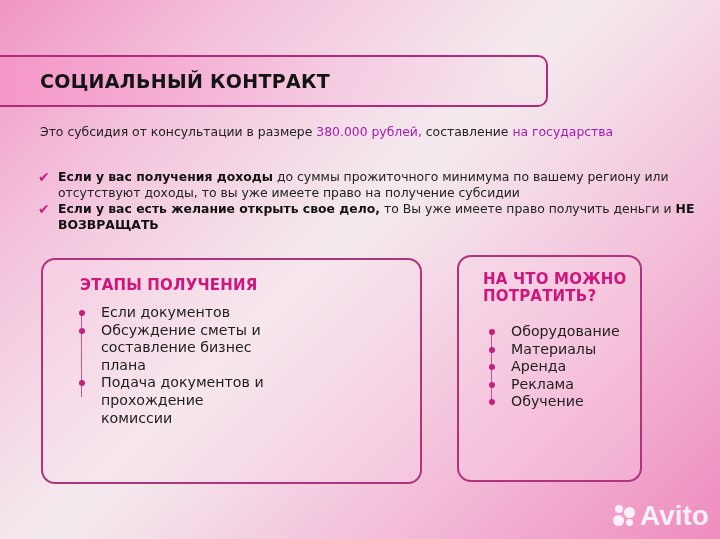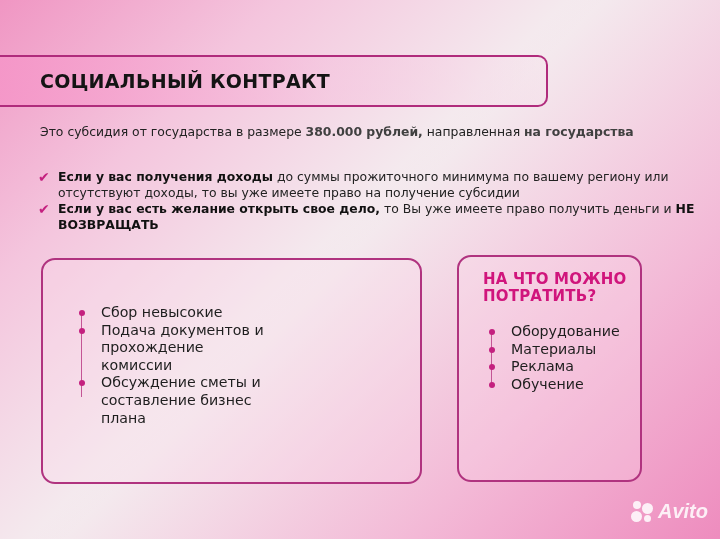--- a/index.html
+++ b/index.html
@@ -32,21 +32,21 @@
       color: #141414;
     }
     .intro {
       position: absolute;
       left: 40px; top: 124px;
       width: 650px;
       font-size: 12.4px;
       line-height: 16px;
       color: #222;
     }
-    .intro b { font-weight: bold; color: #404040; }
+    .intro b { font-weight: normal; color: #a21caf; }
     .checks {
       position: absolute;
       left: 38px; top: 169px;
       width: 660px;
       font-size: 12.4px;
       line-height: 16px;
       color: #222;
     }
     .check-item { display: flex; align-items: flex-start; }
     .check-icon {
@@ -95,70 +95,71 @@
     .bitem { position: relative; padding-left: 22px; }
     .bdot {
       position: absolute;
       left: 0; top: 6px;
       width: 6px; height: 6px;
       border-radius: 50%;
       background: #c4207f;
     }
     .watermark {
       position: absolute;
-      left: 631px; top: 500px;
+      left: 613px; top: 500px;
       display: flex; align-items: center;
       color: rgba(255,255,255,0.85);
       font-weight: bold;
-      font-size: 20px;
+      font-size: 28px;
       font-family: "Liberation Sans", sans-serif;
-      font-style: italic;
     }
     .wm-icon { position: relative; width: 24px; height: 22px; margin-right: 3px; }
     .wm-icon span { position: absolute; border-radius: 50%; background: rgba(255,255,255,0.85); }
   </style>
 </head>
 <body>
 
 <div class="title-box">
   <span class="title-text">СОЦИАЛЬНЫЙ КОНТРАКТ</span>
 </div>
 
 <div class="intro">
-  <span>Это субсидия от государства в размере </span><b>380.000 рублей,</b><span> направленная </span><b>на государства</b><br>
+  <span>Это субсидия от консультации в размере </span><b>380.000 рублей,</b><span> составление </span><b>на государства</b><br>
 </div>
 
 <div class="checks">
   <div class="check-item">
     <span class="check-icon">✔</span>
     <div>
       <b>Если у вас получения доходы</b><span> до суммы прожиточного минимума по вашему региону или отсутствуют доходы, то вы уже имеете право на получение субсидии</span>
     </div>
   </div>
   <div class="check-item">
     <span class="check-icon">✔</span>
     <div>
       <b>Если у вас есть желание открыть свое дело,</b><span> то Вы уже имеете право получить деньги и </span><b>НЕ ВОЗВРАЩАТЬ</b>
     </div>
   </div>
 </div>
 
 <div class="card card-steps">
+  <div class="card-heading">ЭТАПЫ ПОЛУЧЕНИЯ</div>
   <ul class="blist">
-    <li class="bitem"><span class="bdot"></span><span>Сбор невысокие</span></li>
+    <li class="bitem"><span class="bdot"></span><span>Если документов</span></li>
+    <li class="bitem" style="width:200px"><span class="bdot"></span><span>Обсуждение сметы и составление бизнес плана</span></li>
     <li class="bitem" style="width:200px"><span class="bdot"></span><span>Подача документов и прохождение комиссии</span></li>
-    <li class="bitem" style="width:200px"><span class="bdot"></span><span>Обсуждение сметы и составление бизнес плана</span></li>
   </ul>
 </div>
 
 <div class="card card-spend">
   <div class="card-heading">НА ЧТО МОЖНО ПОТРАТИТЬ?</div>
   <ul class="blist">
     <li class="bitem"><span class="bdot"></span><span>Оборудование</span></li>
     <li class="bitem"><span class="bdot"></span><span>Материалы</span></li>
+    <li class="bitem"><span class="bdot"></span><span>Аренда</span></li>
     <li class="bitem"><span class="bdot"></span><span>Реклама</span></li>
     <li class="bitem"><span class="bdot"></span><span>Обучение</span></li>
   </ul>
 </div>
 
 <div class="watermark">
   <div class="wm-icon">
     <span style="left:2px;top:0;width:8px;height:8px"></span>
     <span style="left:11px;top:2px;width:11px;height:11px"></span>
     <span style="left:0;top:10px;width:11px;height:11px"></span>

